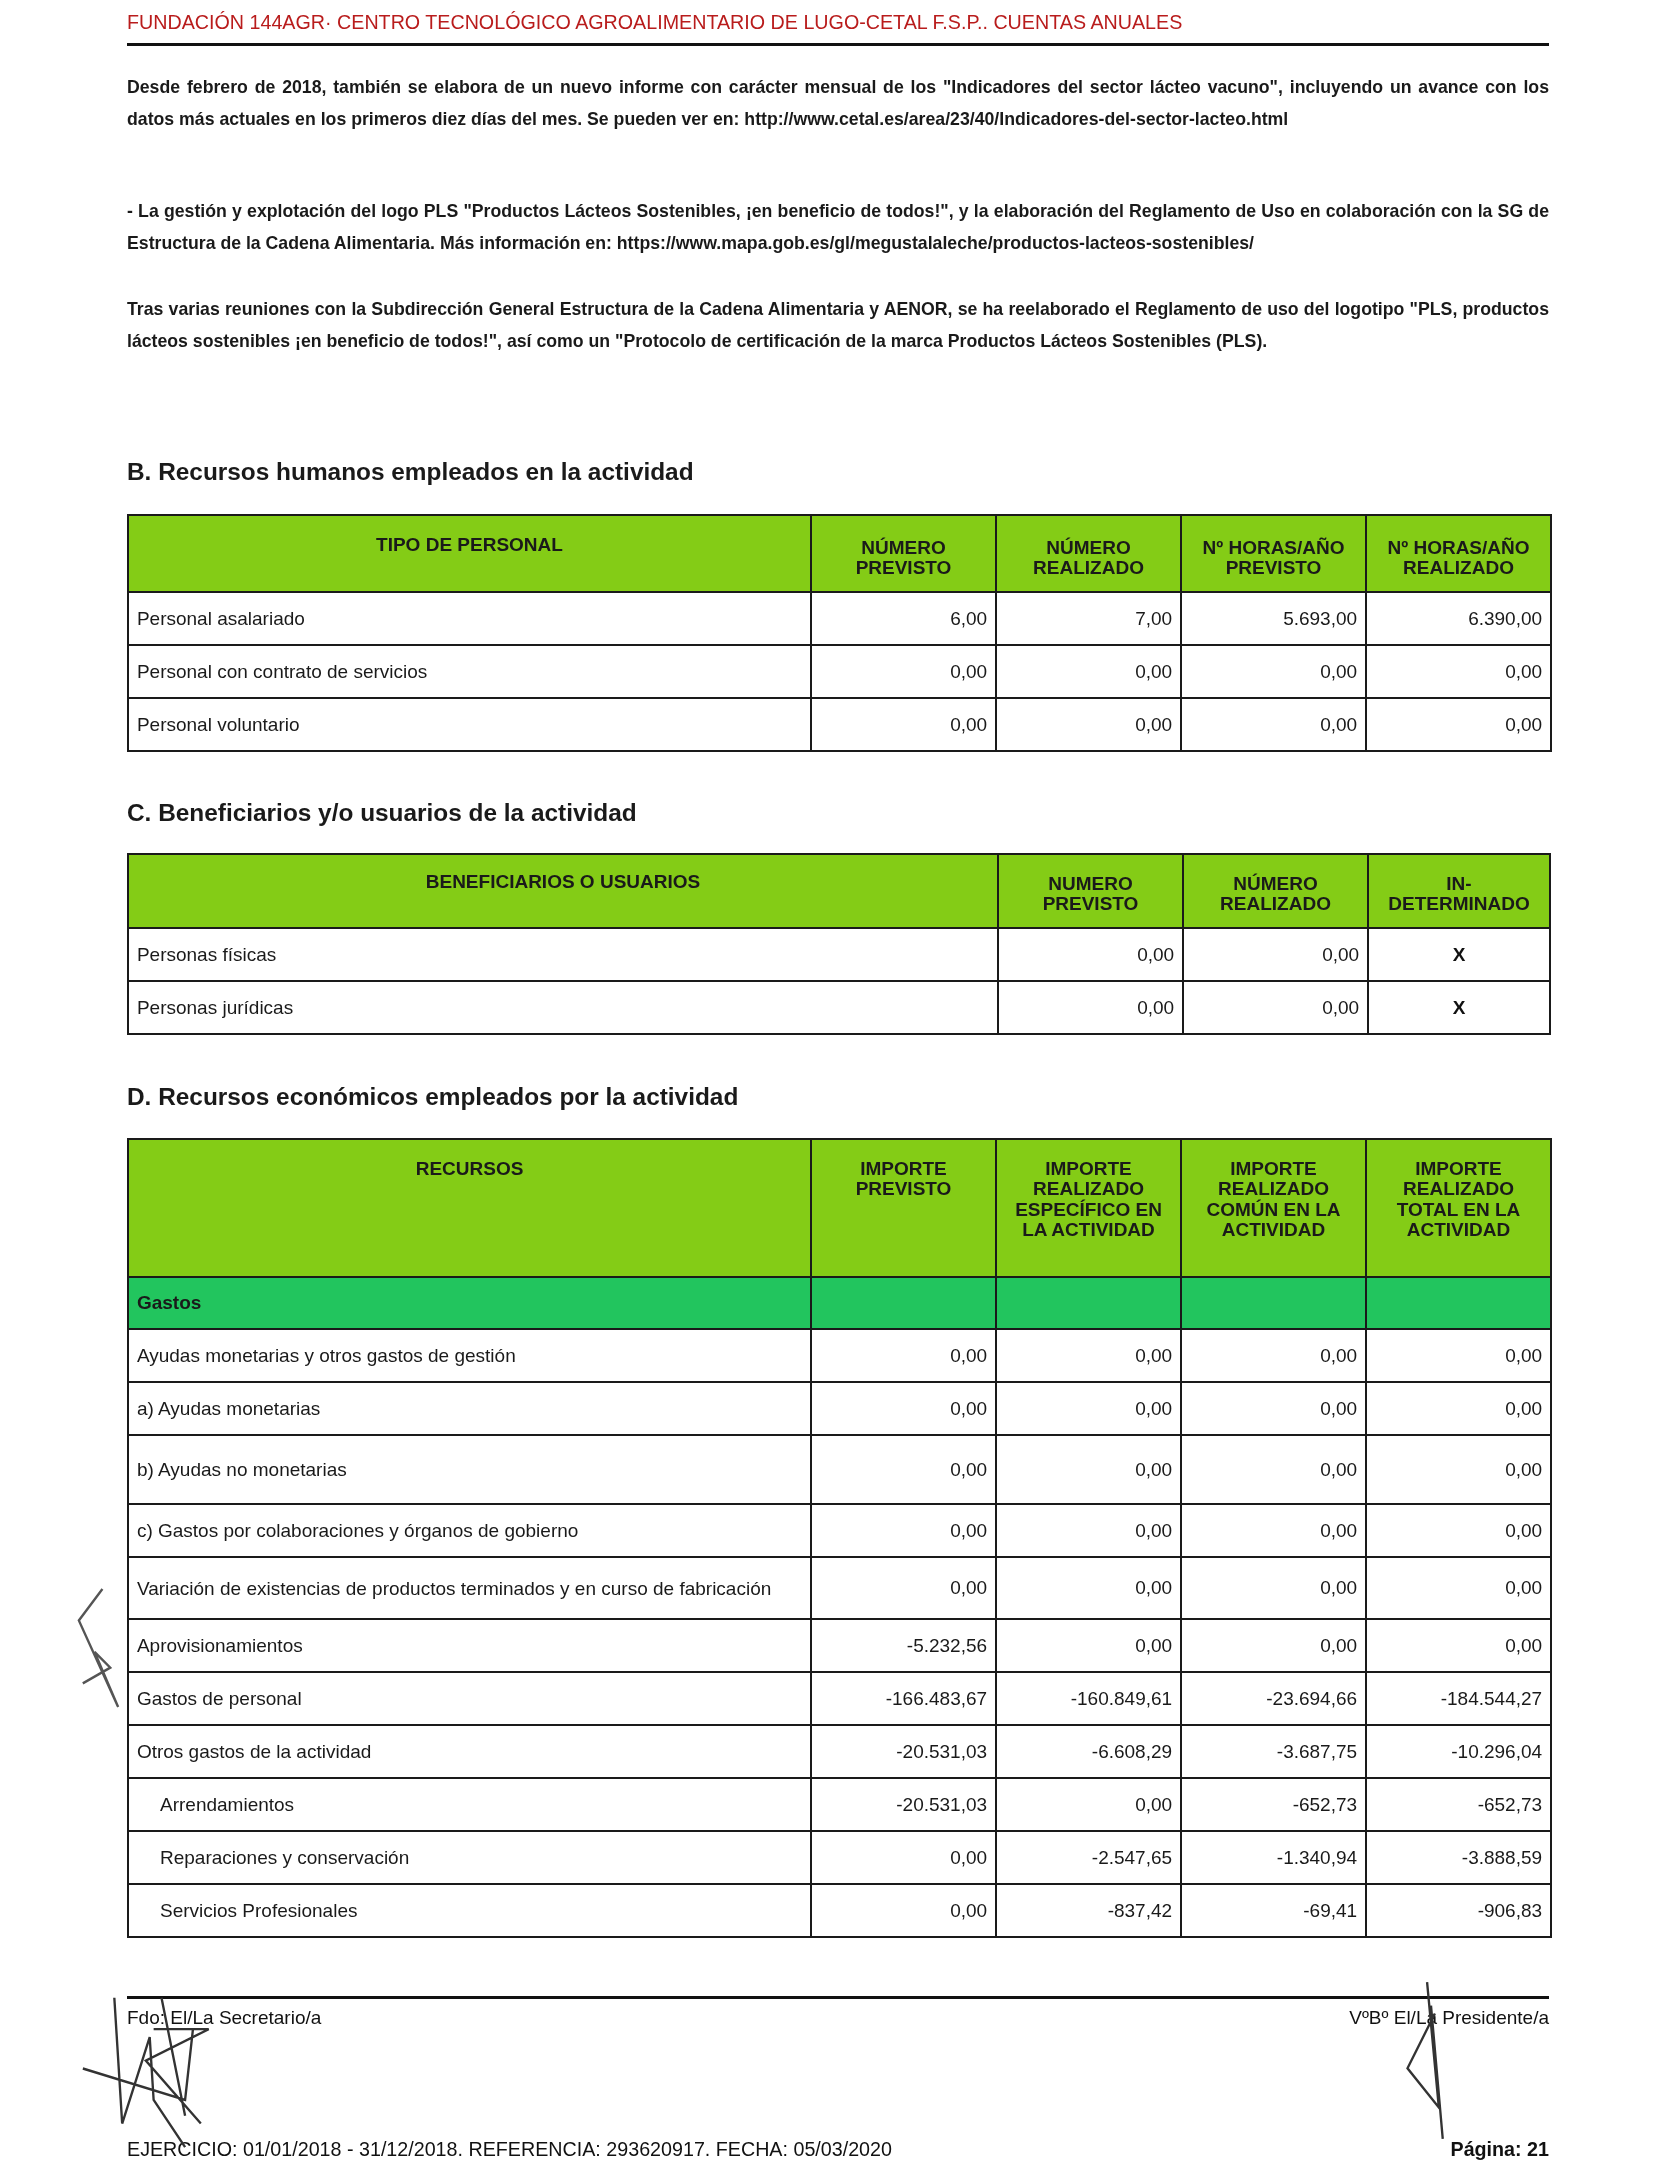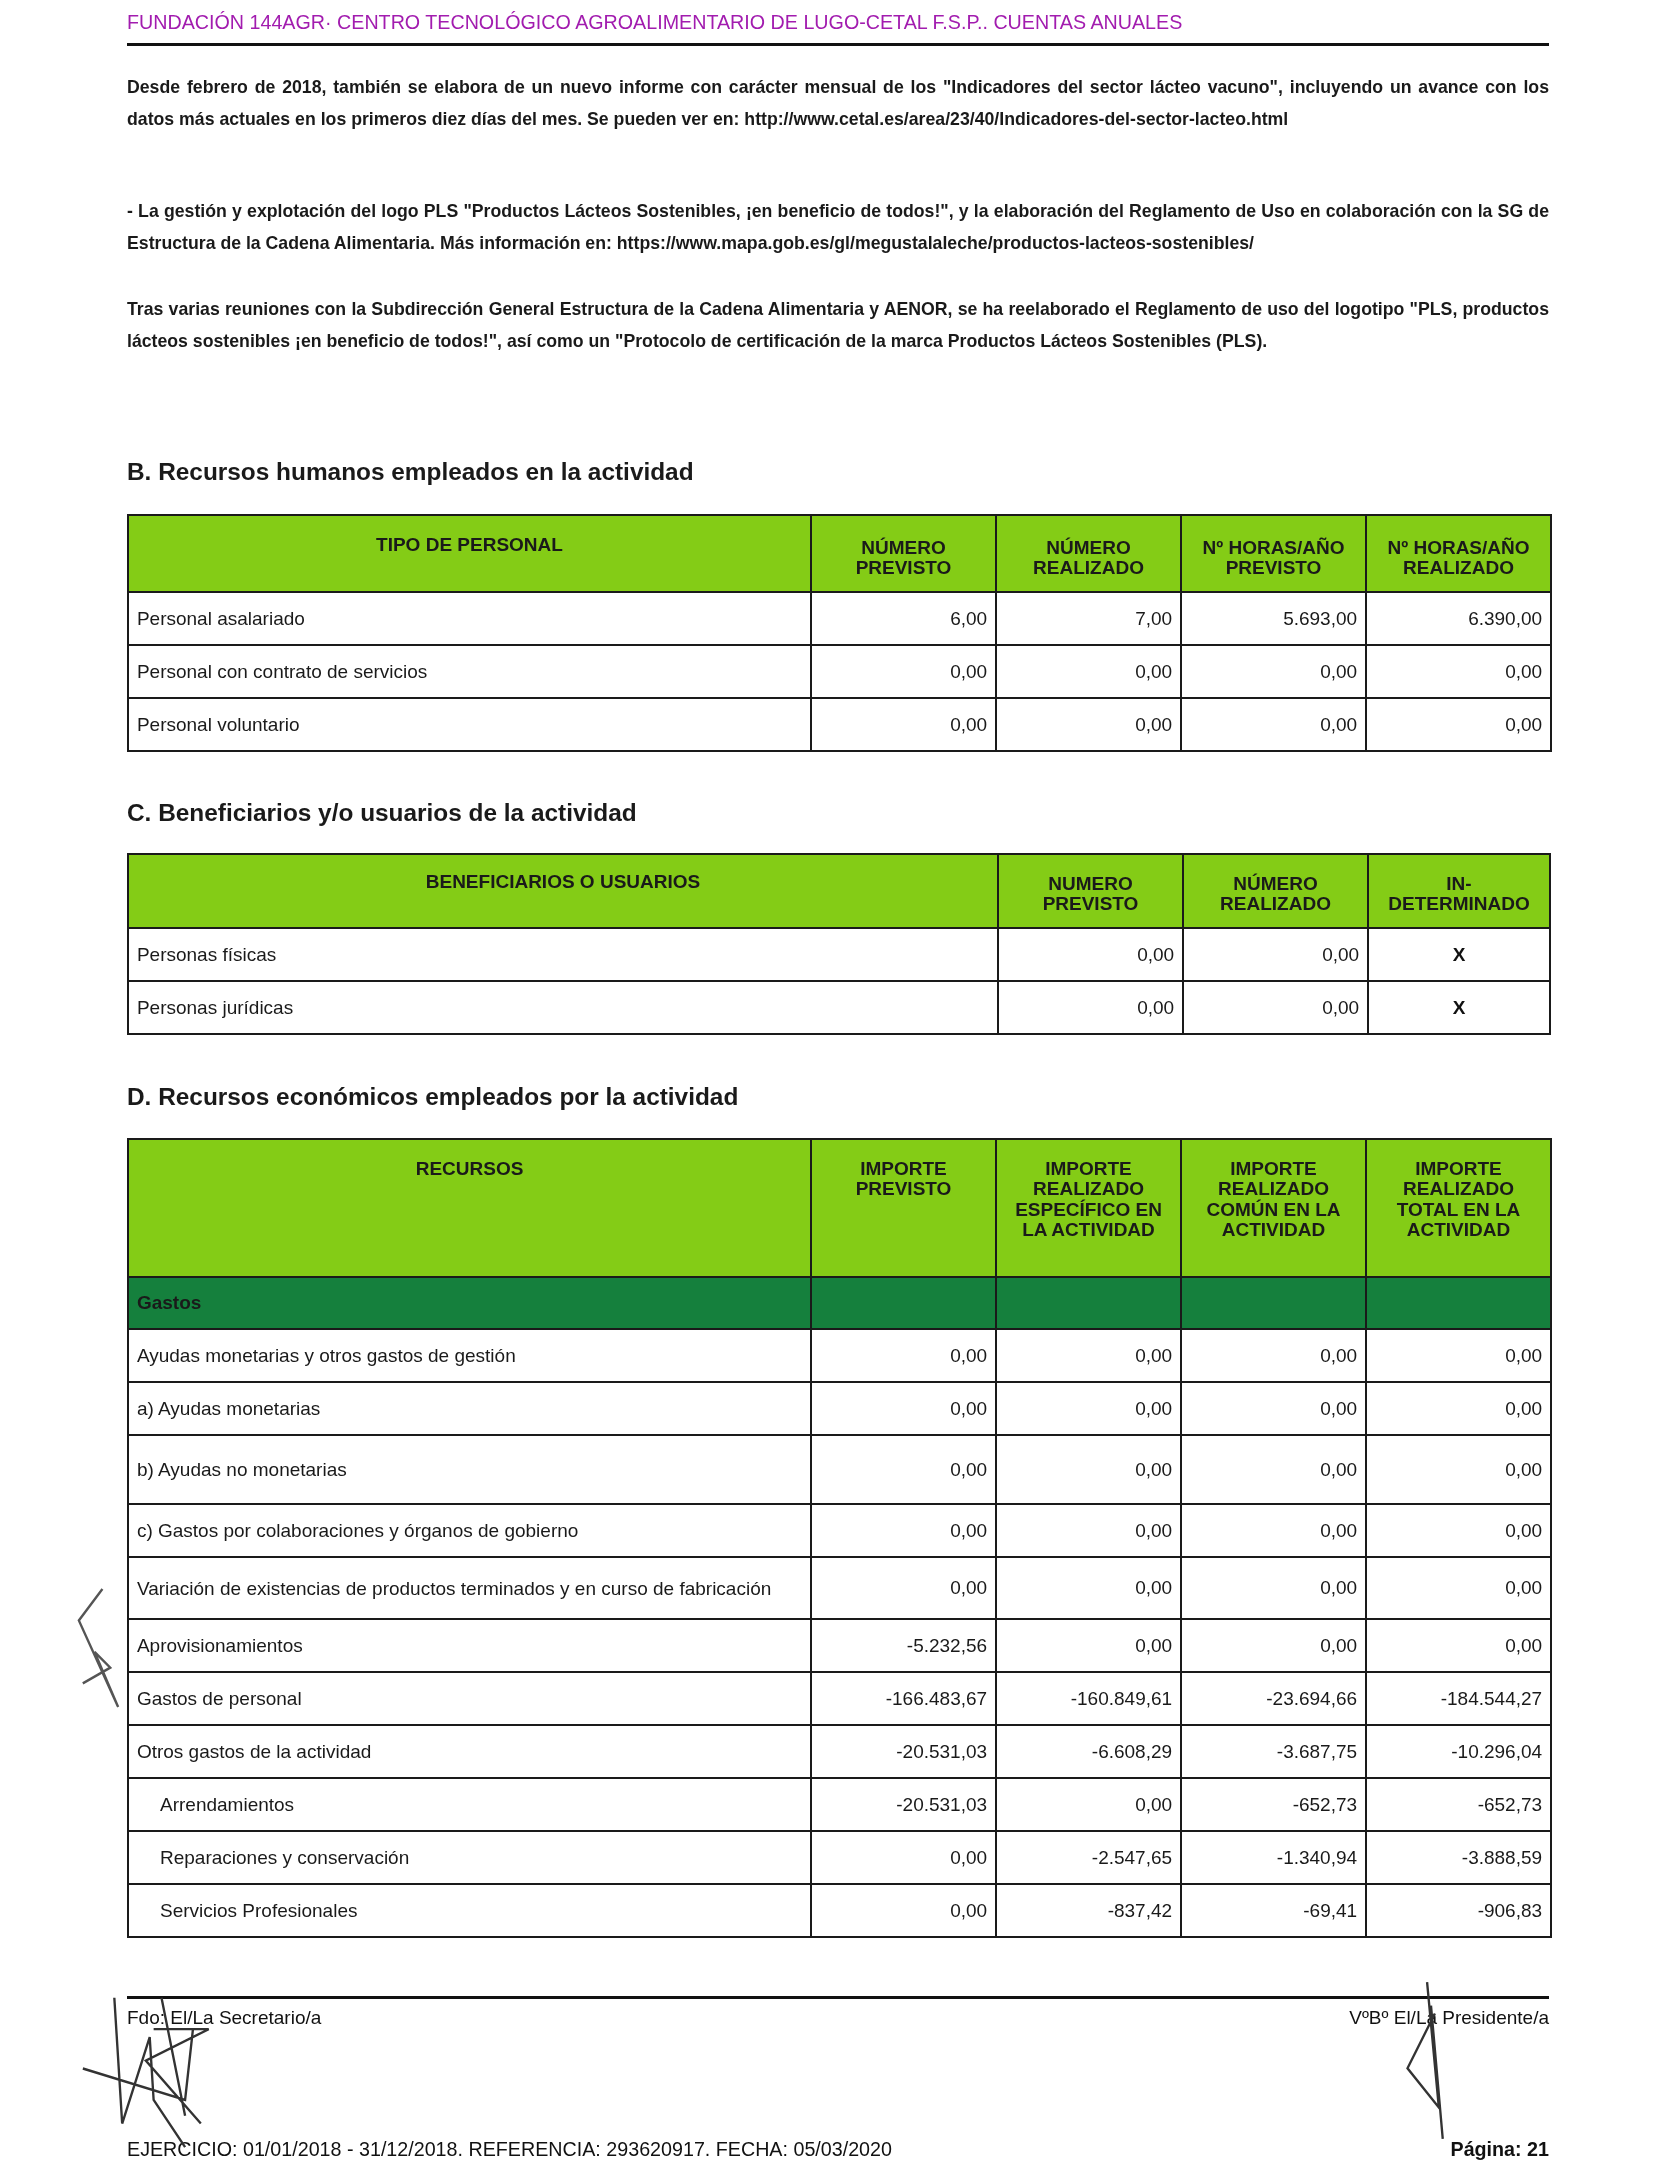--- a/index.html
+++ b/index.html
@@ -1,30 +1,30 @@
 <!DOCTYPE html>
 <html style="font-size:12.6px"><head>
 <meta charset="utf-8">
 <style>
   html, body { margin: 0; padding: 0; background: #ffffff; }
   body { width: 1672px; height: 2183px; position: relative; overflow: hidden;
          font-family: "Liberation Sans", sans-serif; color: #111; }
   .page { position: absolute; left: 127px; top: 0; width: 1422px; }
-  .hdr { position: absolute; top: 11px; left: 0; font-size: 19.7px; font-weight: normal; letter-spacing: 0; color: #a21caf; }
+  .hdr { position: absolute; top: 11px; left: 0; font-size: 19.7px; font-weight: normal; letter-spacing: 0; color: #b91c1c; }
   .hdr-rule { position: absolute; top: 43px; left: 0; width: 1422px; height: 3.1px; background: #111; }
   .para { position: absolute; left: 0; width: 1422px; font-size: 17.7px; font-weight: bold; line-height: 32px; text-align: justify; color: #1a1a1a; }
   .sec-title { position: absolute; left: 0; font-size: 24.4px; font-weight: bold; color: #1a1a1a; }
   table.grid { position: absolute; left: 0; border-collapse: collapse; table-layout: fixed; }
   table.grid td, table.grid th { border: 2.4px solid #1a1a1a; padding: 0 7.9px; font-size: 19px; }
   table.grid th { background: #84cc16; font-weight: bold; text-align: center; vertical-align: top; line-height: 20.4px; padding-top: 19px; font-size: 19px; color: #1a1a1a; }
   table.grid td.lbl { text-align: left; color: #1a1a1a; }
   table.grid td.num { text-align: right; color: #1a1a1a; }
   table.grid td.ctr { text-align: center; font-weight: bold; }
   table.grid td.sub { padding-left: 31px; }
-  table.grid tr.group td { background: #15803d; font-weight: bold; }
+  table.grid tr.group td { background: #22c55e; font-weight: bold; }
   .footer-rule { position: absolute; top: 1996px; left: 0; width: 1422px; height: 3.1px; background: #111; }
   .foot-left { position: absolute; top: 2007px; left: 0; font-size: 19px; }
   .foot-right { position: absolute; top: 2007px; right: 0; font-size: 19px; }
   .foot-bottom { position: absolute; top: 2138px; left: 0; font-size: 19.7px; }
   .foot-page { position: absolute; top: 2138px; right: 0; font-size: 19.7px; font-weight: bold; }
   .sig { position: absolute; }
 </style>
 </head>
 <body>
 

